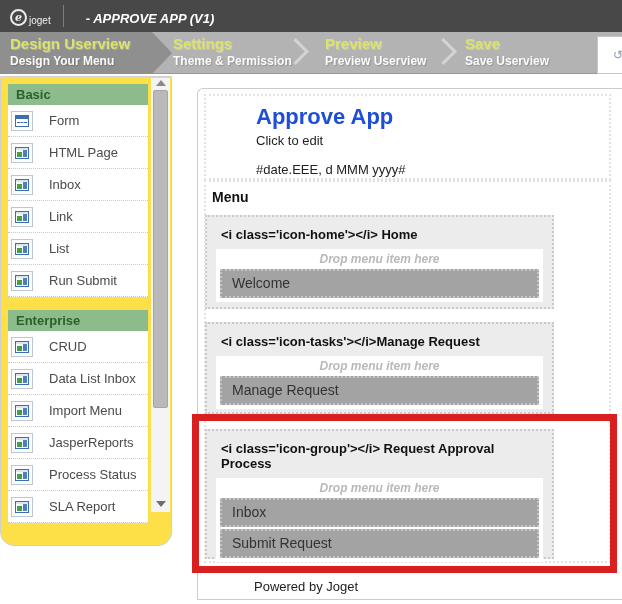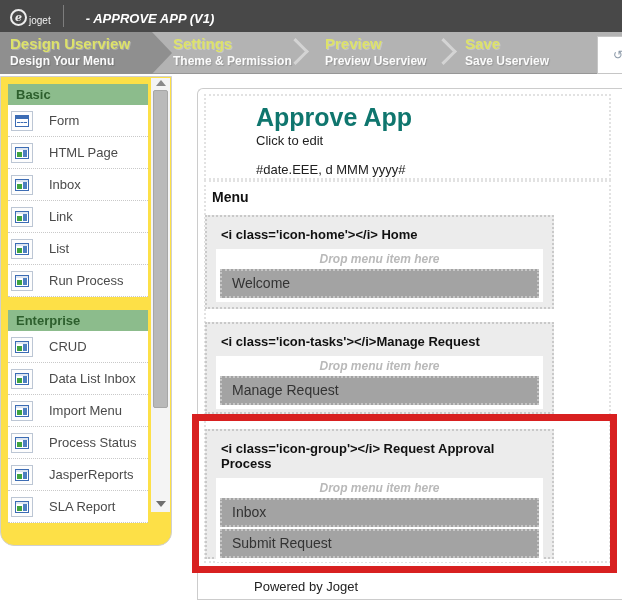--- a/index.html
+++ b/index.html
@@ -65,21 +65,21 @@
     background:#b9b9b9; border:1px solid #a6a6a6; border-radius:2px; cursor:pointer; }
   .scroll-down { position:absolute; left:156px; top:501px; width:0; height:0;
     border-left:5px solid transparent; border-right:5px solid transparent;
     border-top:6px solid #6e6e6e; cursor:pointer; }
 
   
   .canvas { position:absolute; left:197px; top:88px; width:425px; height:512px;
     background:#fff; border:1px solid #ccc; border-right:none; border-top-left-radius:6px; }
   .header-block { position:absolute; left:6px; top:5px; width:407px; height:86px;
     border:2px dotted #e2e2e2; padding:6px 0 0 50px; cursor:pointer; }
-  .uv-title { font-size:25px; font-weight:bold; color:#0f766e; line-height:30px; }
+  .uv-title { font-size:22px; font-weight:bold; color:#1d4ed8; line-height:30px; }
   .uv-edit { font-size:13px; color:#222; margin-top:1px; }
   .uv-date { font-size:13px; color:#222; margin-top:14px; }
   .menu-block { position:absolute; left:6px; top:91px; width:407px; height:383px;
     border:2px dotted #e2e2e2; }
   .menu-label { font-size:14px; font-weight:bold; color:#111; margin:7px 0 0 6px; }
   .cat { position:absolute; left:7px; width:349px; background:#ececec;
     border:2px dotted #c9c9c9; padding:6px 9px; }
   .cat-1 { top:126px; height:94px; }
   .cat-2 { top:233px; height:92px; }
   .cat-3 { top:340px; height:130px; }
@@ -159,21 +159,21 @@
     <div class="side-row">
       <span class="widget-icon">
           <span class="glyph"></span>
         </span>
       <span class="side-label">List</span>
     </div>
     <div class="side-row">
       <span class="widget-icon">
           <span class="glyph"></span>
         </span>
-      <span class="side-label">Run Process</span>
+      <span class="side-label">Run Submit</span>
     </div>
 
     <div class="side-header second">Enterprise</div>
 
     <div class="side-row">
       <span class="widget-icon">
           <span class="glyph"></span>
         </span>
       <span class="side-label">CRUD</span>
     </div>
@@ -186,27 +186,27 @@
     <div class="side-row">
       <span class="widget-icon">
           <span class="glyph"></span>
         </span>
       <span class="side-label">Import Menu</span>
     </div>
     <div class="side-row">
       <span class="widget-icon">
           <span class="glyph"></span>
         </span>
+      <span class="side-label">JasperReports</span>
+    </div>
+    <div class="side-row">
+      <span class="widget-icon">
+          <span class="glyph"></span>
+        </span>
       <span class="side-label">Process Status</span>
-    </div>
-    <div class="side-row">
-      <span class="widget-icon">
-          <span class="glyph"></span>
-        </span>
-      <span class="side-label">JasperReports</span>
     </div>
     <div class="side-row">
       <span class="widget-icon">
           <span class="glyph"></span>
         </span>
       <span class="side-label">SLA Report</span>
     </div>
   </div>
 
   <div class="scroll-track"></div>

